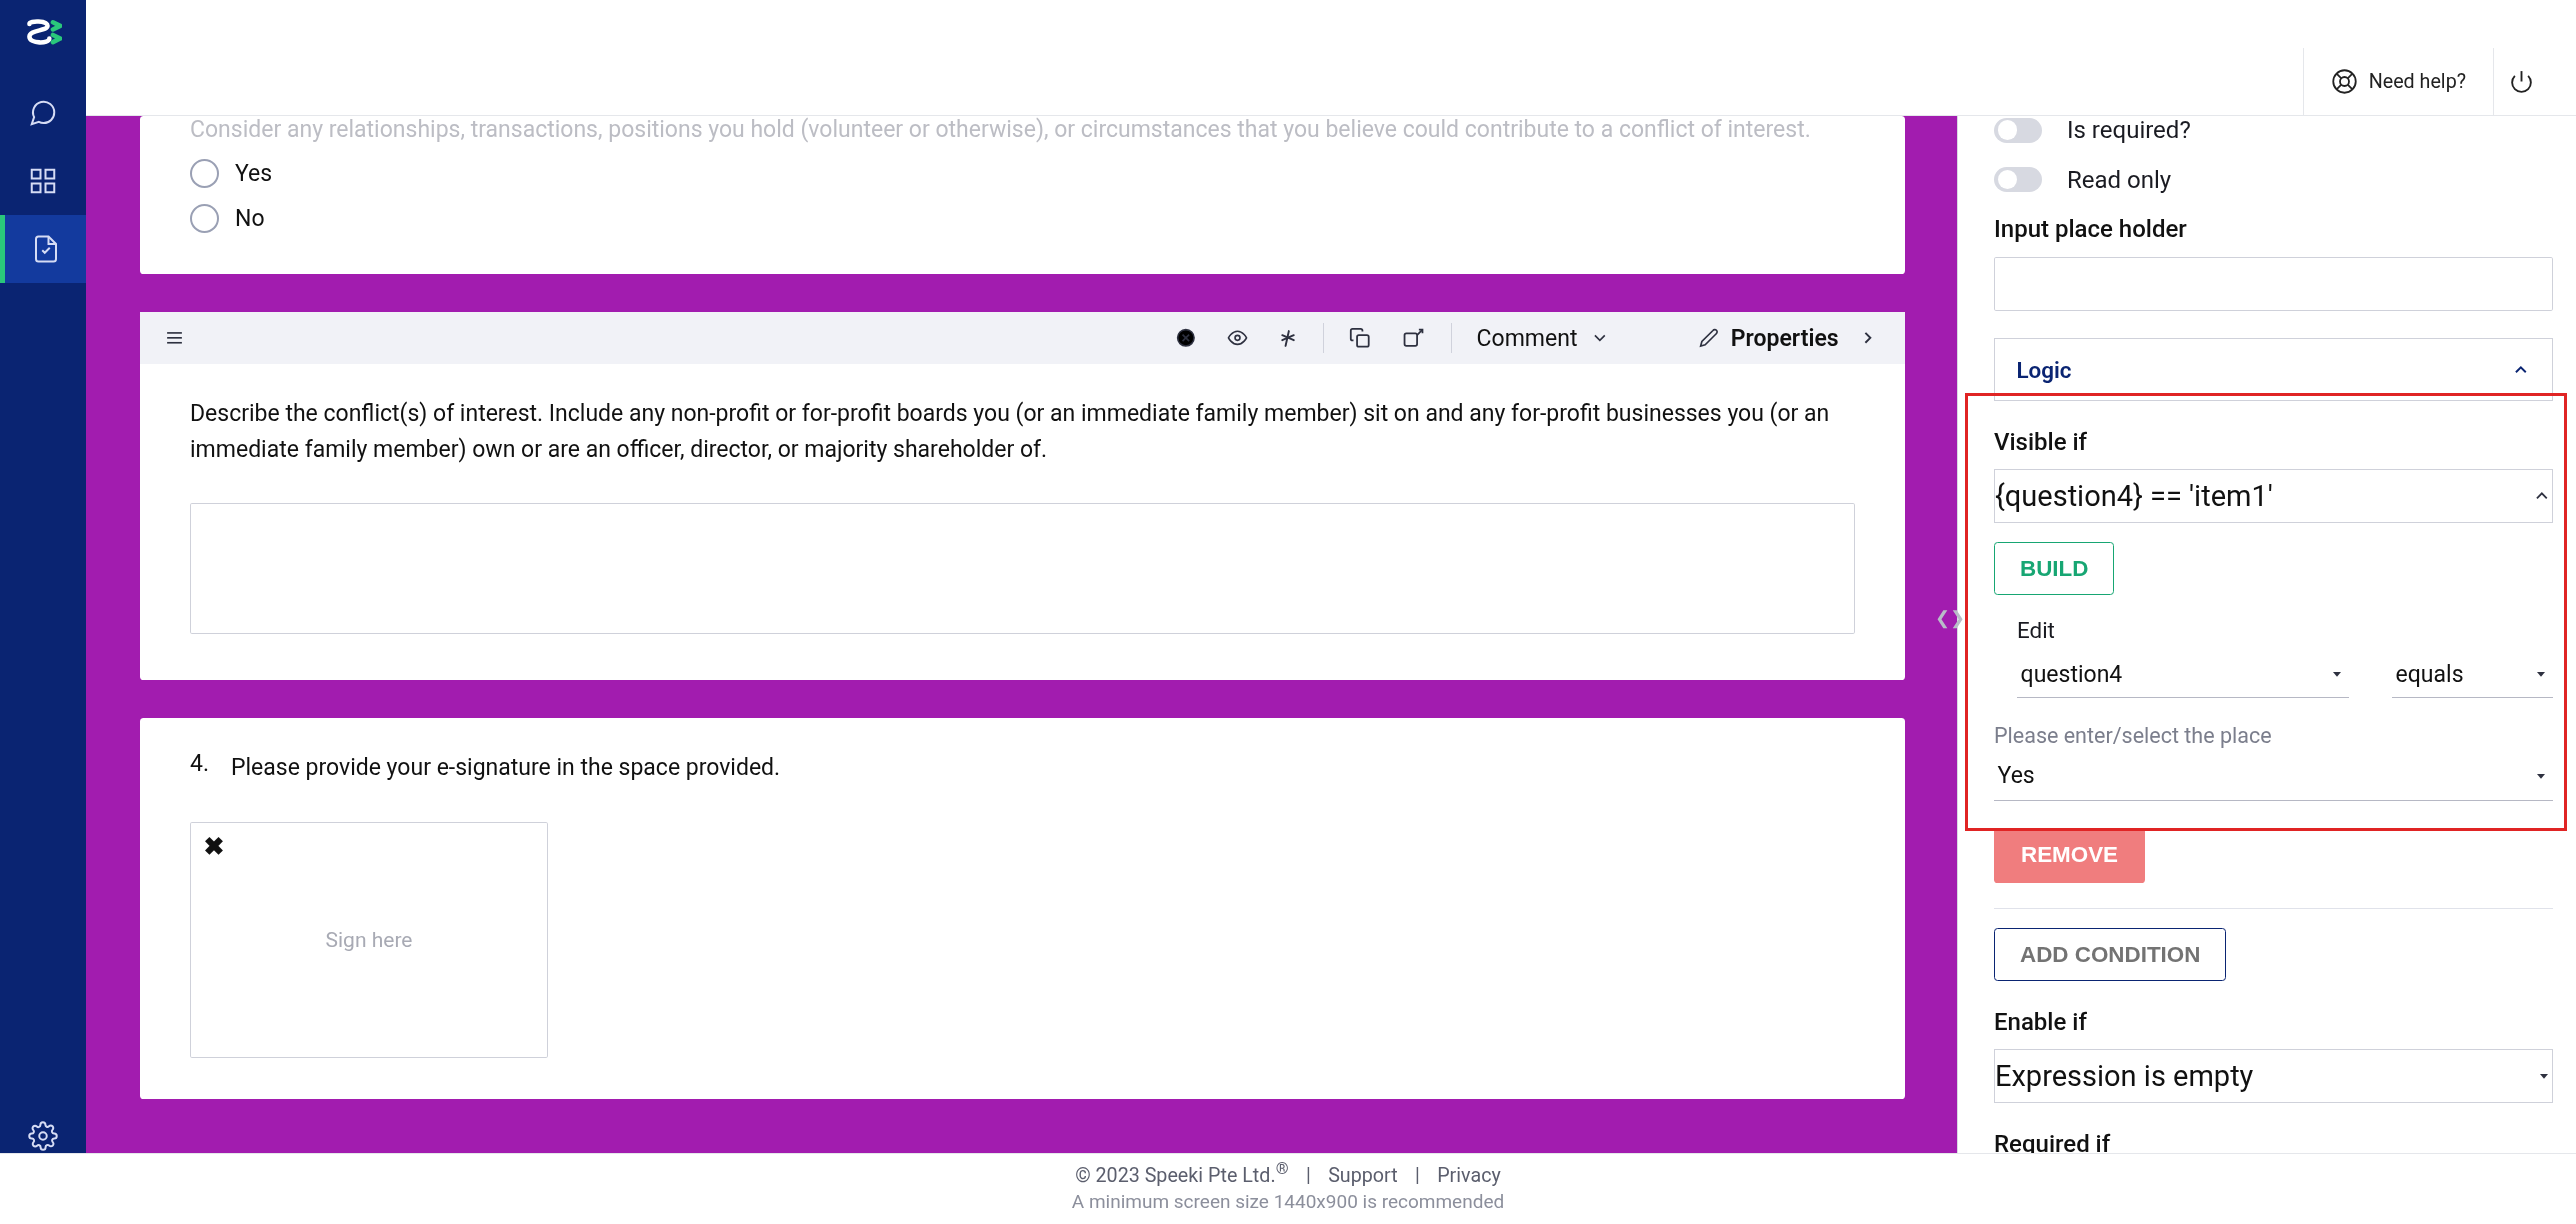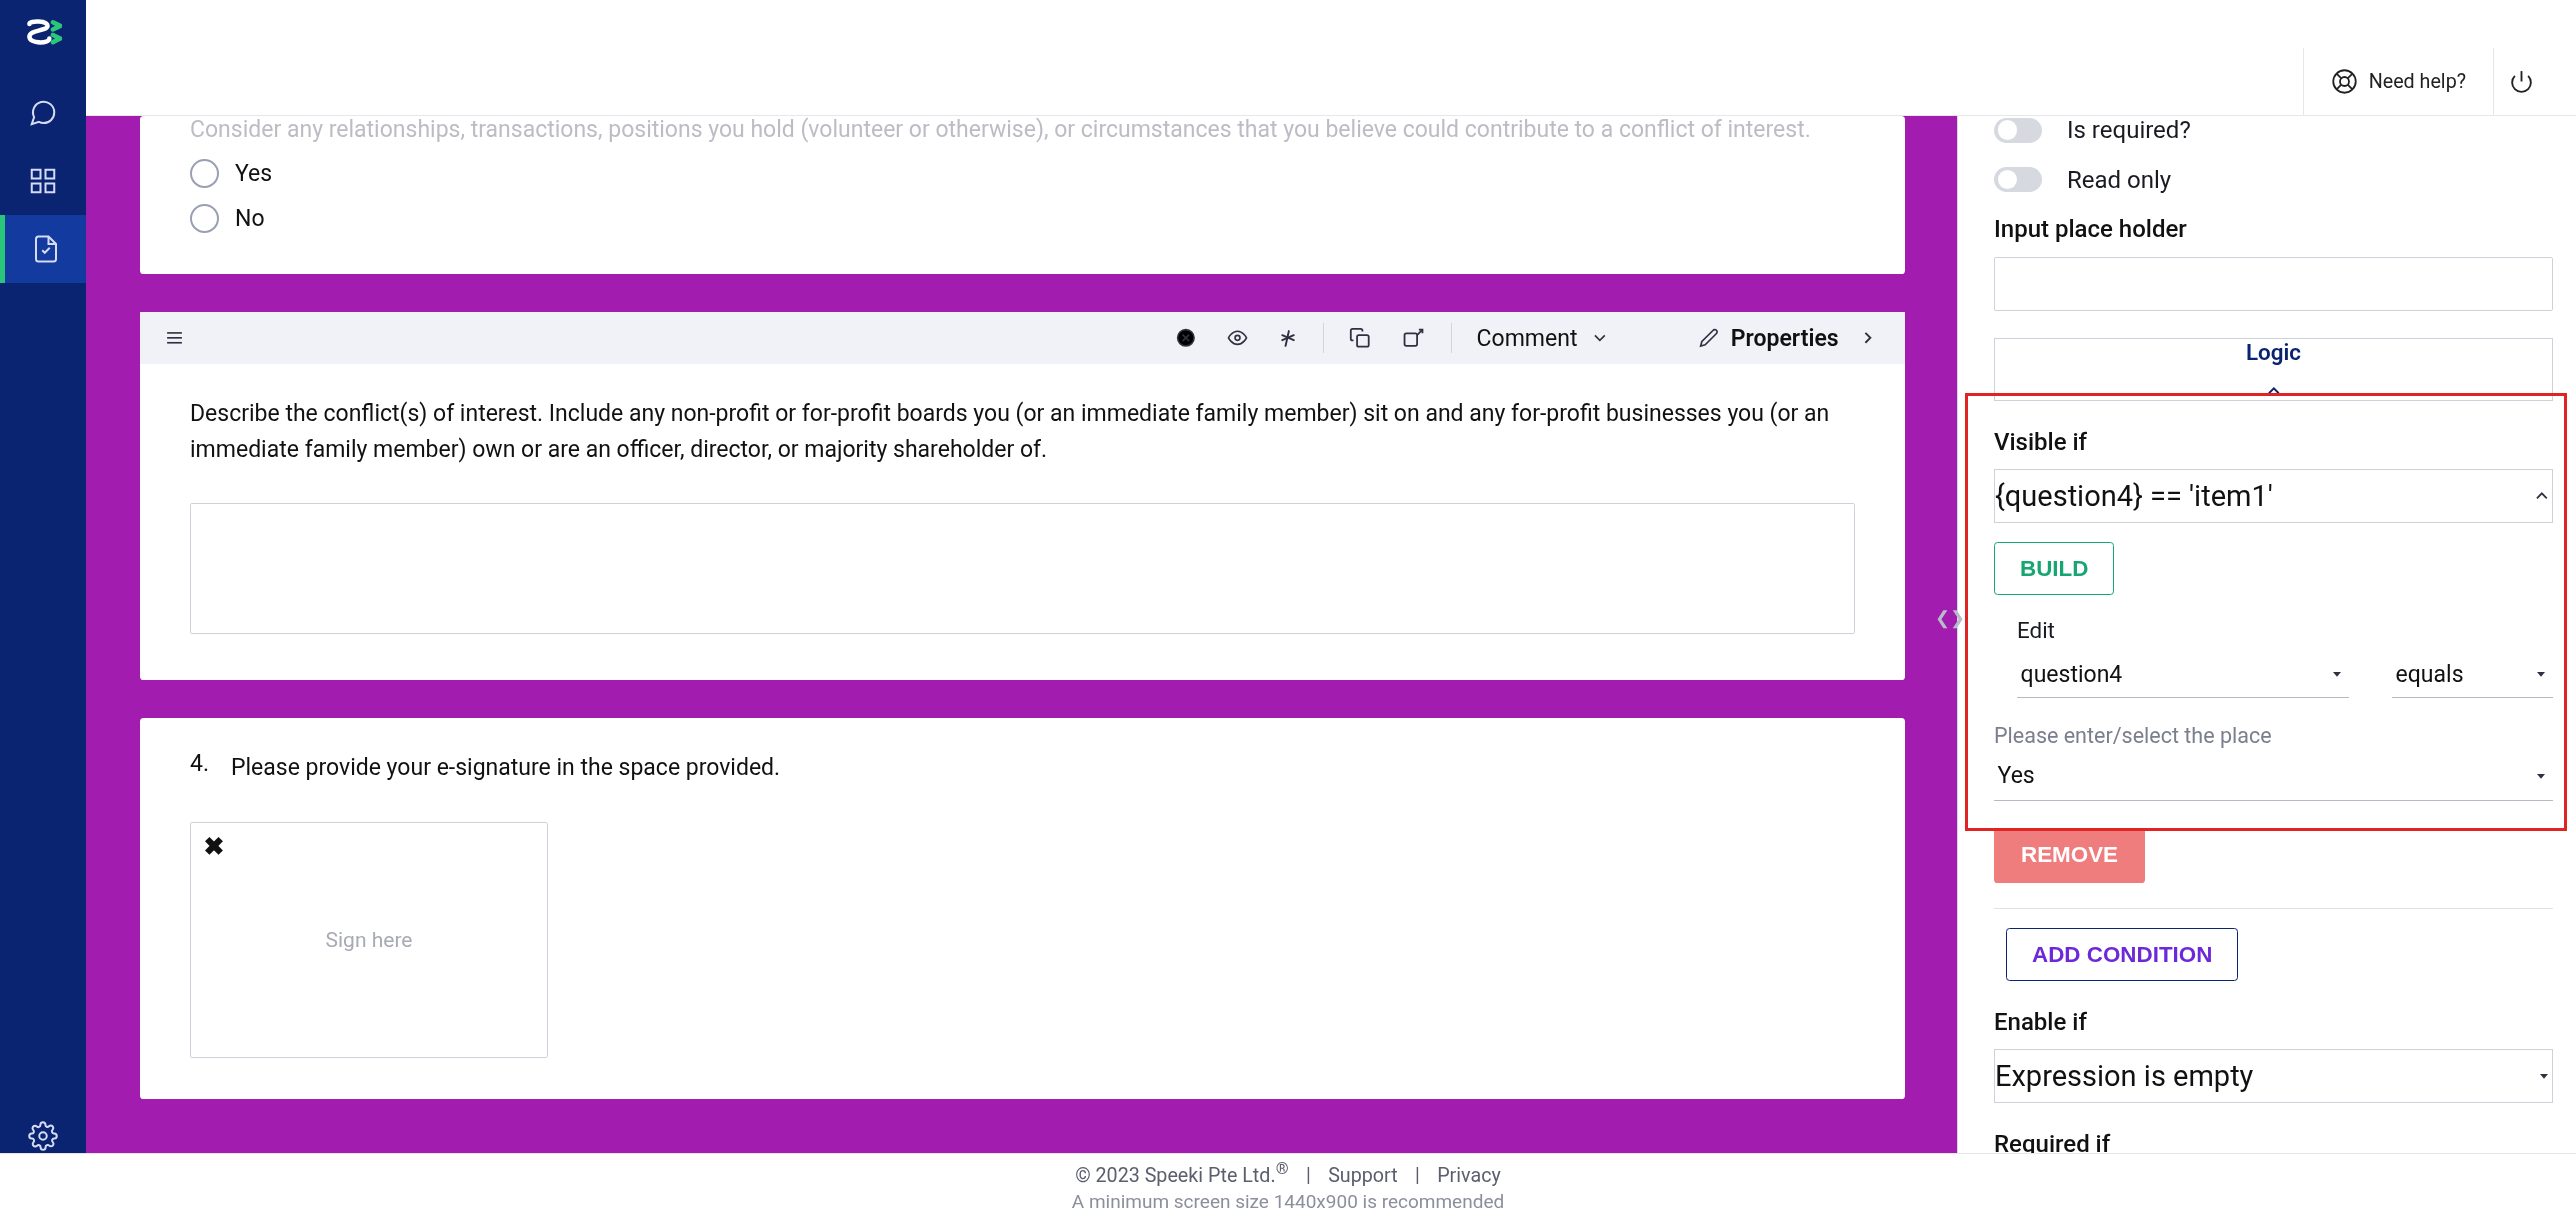--- a/index.html
+++ b/index.html
@@ -60,27 +60,27 @@
   .panel-wrap { width:619px; border-left:1.8px solid #d8dae2; background:#fff; position:relative; }
   .collapse-tab { position:absolute; left:-16px; top:483px; width:16px; height:36px; display:flex; align-items:center; justify-content:center; color:#b8bcc8; font-size:18px; }
   .panel { height:100%; overflow-y:auto; padding:0 23px 27px 36px; }
   .prop-text-cut { color:#1a1b22; font-size:24px; }
   .toggle-row { display:flex; align-items:center; gap:25px; margin-bottom:21.5px; }
   .toggle { width:48px; height:25px; border-radius:12.5px; background:#d7d9e1; position:relative; cursor:pointer; }
   .toggle::after { content:""; width:19.7px; height:19.7px; background:#fff; border-radius:50%; position:absolute; top:2.7px; left:3.6px; }
   .p-label { font-size:24px; font-weight:500; margin-bottom:14.3px; }
   .p-input { width:100%; height:54px; border:0.9px solid #cfd1da; border-radius:1.8px; font-size:21.5px; padding:0 12.5px; }
 
-  .logic-hdr { border:0.9px solid #cfd1da; height:63px; display:flex; align-items:center; justify-content:space-between; padding:0 21.5px; margin-top:27px; cursor:pointer;flex-direction:column; }
+  .logic-hdr { border:0.9px solid #cfd1da; height:63px; display:flex; align-items:center; justify-content:space-between; padding:0 21.5px; margin-top:27px; cursor:pointer; }
   .logic-hdr .lbl { color:#0a2472; font-size:22.4px; font-weight:600; }
 
   .sub-label { font-size:24px; font-weight:500; margin-top:27px; margin-bottom:12.5px; }
   .expr-box { border:0.9px solid #cfd1da; min-height:43px; display:flex; align-items:center; justify-content:space-between; padding:9px 0; font-size:29px; cursor:pointer; }
   .btn-outline { border:1.8px solid #17a673; color:#17a673; background:#fff; padding:12.5px 25px; font-size:22.4px; font-weight:600; border-radius:3.6px; cursor:pointer; margin-top:19.7px; }
-  .btn-outline-blue { border:1.8px solid #0a2472; color:#6d28d9; background:#fff; padding:12.5px 25px; font-size:22.4px; font-weight:600; border-radius:3.6px; cursor:pointer; margin-top:19.7px;margin-left:12px; }
+  .btn-outline-blue { border:1.8px solid #0a2472; color:#737373; background:#fff; padding:12.5px 25px; font-size:22.4px; font-weight:600; border-radius:3.6px; cursor:pointer; margin-top:19.7px; }
   .edit-lbl { font-size:22.4px; margin-top:21.5px; margin-bottom:10.7px; color:#1a1b22; padding-left:23px; }
   .edit-row { display:flex; gap:43px; padding-left:23px; }
   .sel { flex:1; border:none; border-bottom:0.9px solid #b6b8c4; padding:7.2px 3.6px 9px; font-size:23px; display:flex; align-items:center; justify-content:space-between; cursor:pointer; }
   .sel.short { flex:0 0 161px; }
   .hint { font-size:21.5px; color:#7b7e8c; margin-top:25px; }
   .val-sel { border:none; border-bottom:0.9px solid #b6b8c4; padding:9px 3.6px 10.7px; font-size:23px; display:flex; align-items:center; justify-content:space-between; cursor:pointer; margin-top:5.4px; }
   .btn-remove { background:#f07d7e; color:#fff; border:none; padding:14.3px 27px; font-size:22.4px; font-weight:600; border-radius:3.6px; cursor:pointer; margin-top:27px; }
   .divider { border-top:0.9px solid #e0e2ea; margin:25px 0 0; }
   .help-q { color:#17b07a; font-size:23px; }
   .red-box { position:absolute; border:3.6px solid #e02424; pointer-events:none; }

